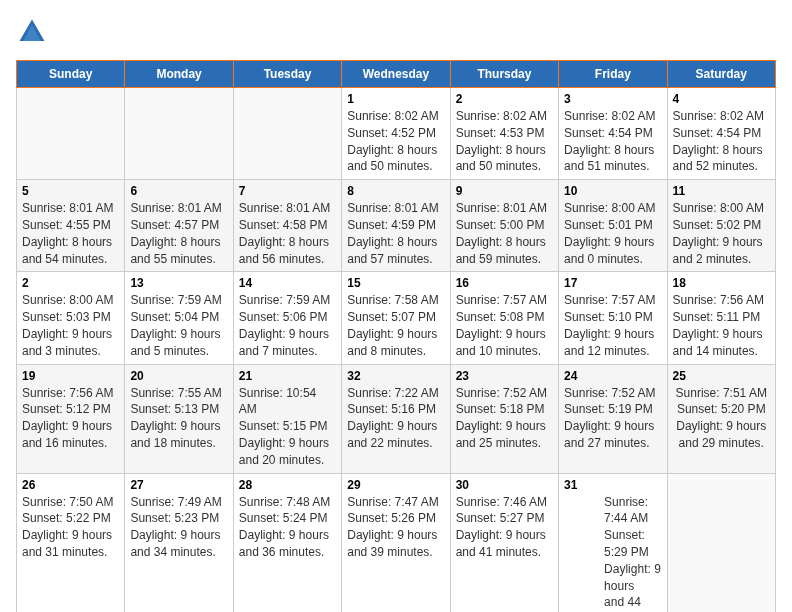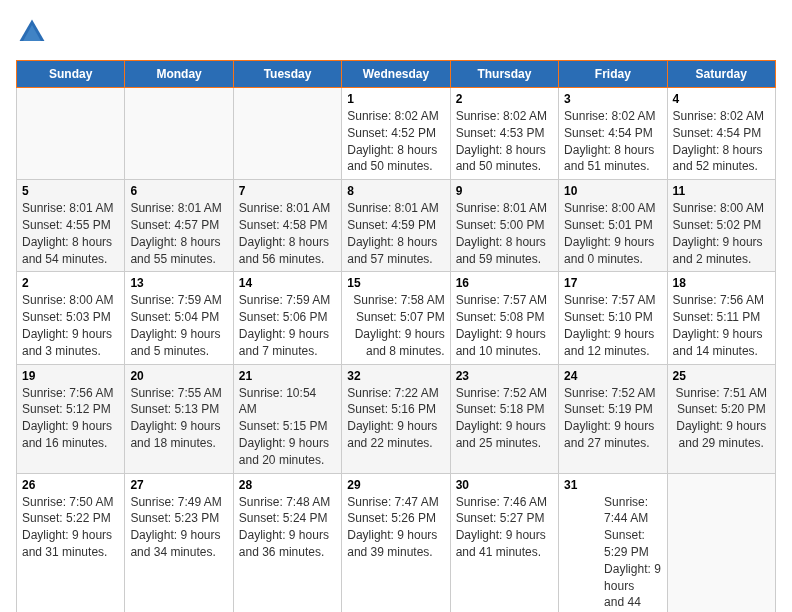--- a/index.html
+++ b/index.html
@@ -224,21 +224,21 @@
         </td>
         <td>
           <div class="day-num">14</div>
           <div class="day-info" style="white-space: pre-line;">Sunrise: 7:59 AM
 Sunset: 5:06 PM
 Daylight: 9 hours
 and 7 minutes.</div>
         </td>
         <td>
           <div class="day-num">15</div>
-          <div class="day-info" style="white-space: pre-line; text-align: right;">Sunrise: 7:58 AM
+          <div class="day-info" style="white-space: pre-line;">Sunrise: 7:58 AM
 Sunset: 5:07 PM
 Daylight: 9 hours
 and 8 minutes.</div>
         </td>
         <td>
           <div class="day-num">16</div>
           <div class="day-info" style="white-space: pre-line;">Sunrise: 7:57 AM
 Sunset: 5:08 PM
 Daylight: 9 hours
 and 10 minutes.</div>

